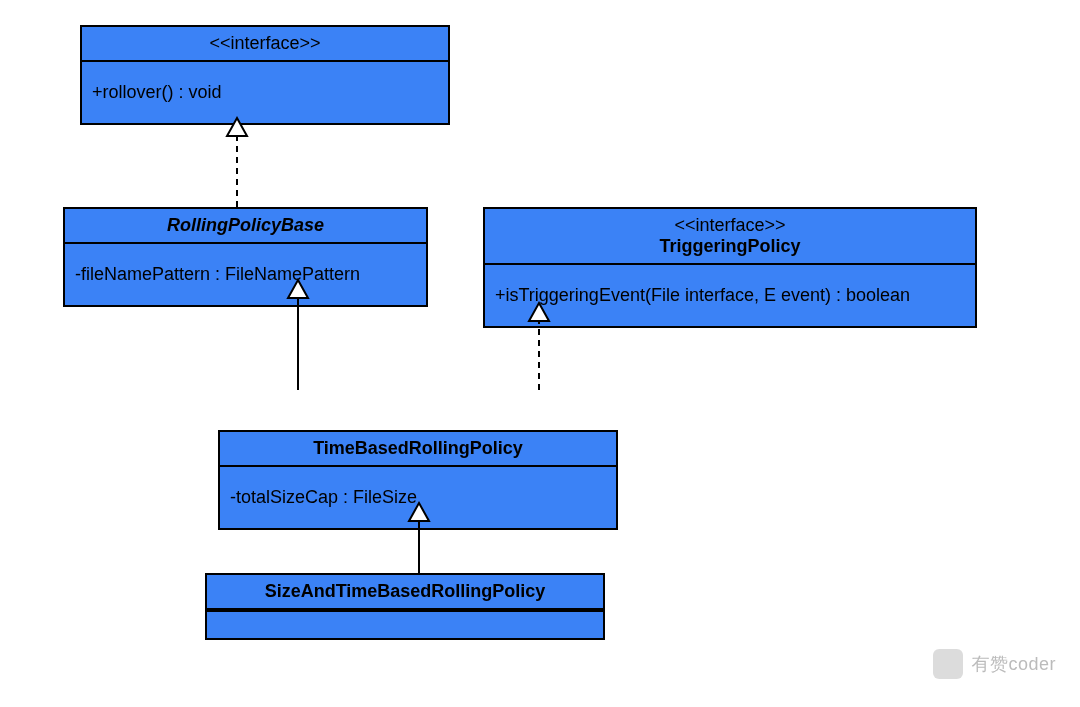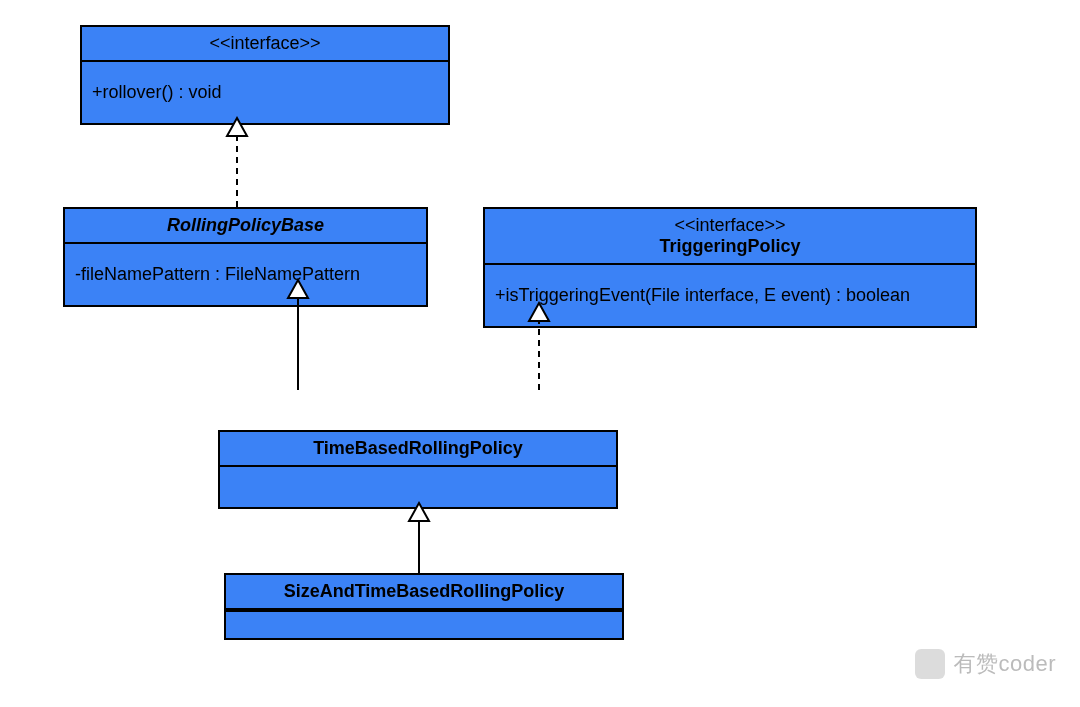--- a/index.html
+++ b/index.html
@@ -58,21 +58,21 @@
       color: #b0b0b0;
       opacity: 0.85;
     }
     .watermark .wm-icon {
       width: 30px; height: 30px;
       border-radius: 6px;
       background: #d7d7d7;
       display: inline-block;
     }
     .watermark .wm-text {
-      font-size: 22px;
+      font-size: 18px;
       letter-spacing: 0.5px;
     }
   </style>
 </head>
 <body>
 
 <div class="uml-box" style="left:80px; top:25px; width:370px;">
   <div class="uml-header">
     <span class="uml-stereotype">&lt;&lt;interface&gt;&gt;</span>
   </div>
@@ -98,24 +98,25 @@
   <div class="uml-body">
     <div class="uml-row">+isTriggeringEvent(File interface, E event) : boolean</div>
   </div>
 </div>
 
 <div class="uml-box" style="left:218px; top:390px; width:400px;margin-top:40px;">
   <div class="uml-header">
     <span class="uml-name">TimeBasedRollingPolicy</span>
   </div>
   <div class="uml-body">
+    <div class="uml-row">-totalSizeCap : FileSize</div>
   </div>
 </div>
 
-<div class="uml-box" style="left:224px; top:573px; width:400px;">
+<div class="uml-box" style="left:205px; top:573px; width:400px;">
   <div class="uml-header">
     <span class="uml-name">SizeAndTimeBasedRollingPolicy</span>
   </div>
   <div class="uml-empty-body"></div>
 </div>
 
 <svg class="connectors">
   <defs>
 
     <marker id="triangle" viewBox="0 0 20 20" refX="10" refY="18" markerWidth="20" markerHeight="20" orient="auto-start-reverse" markerUnits="userSpaceOnUse">

